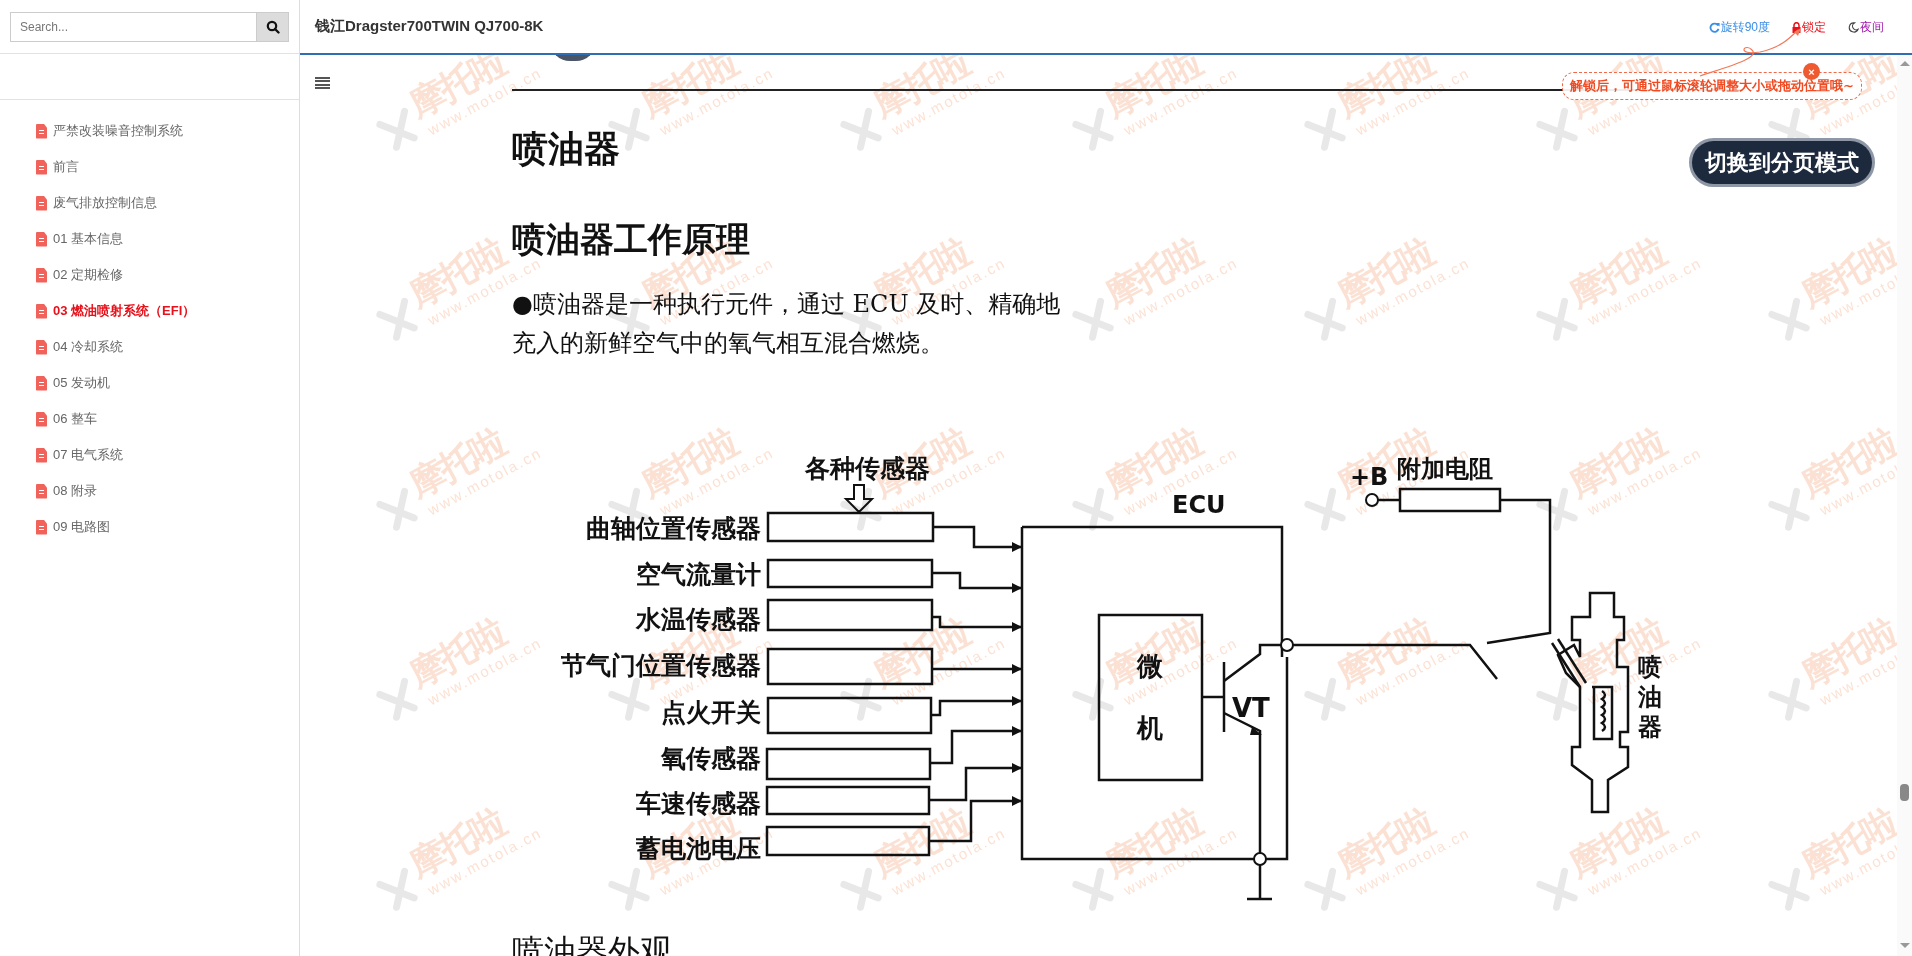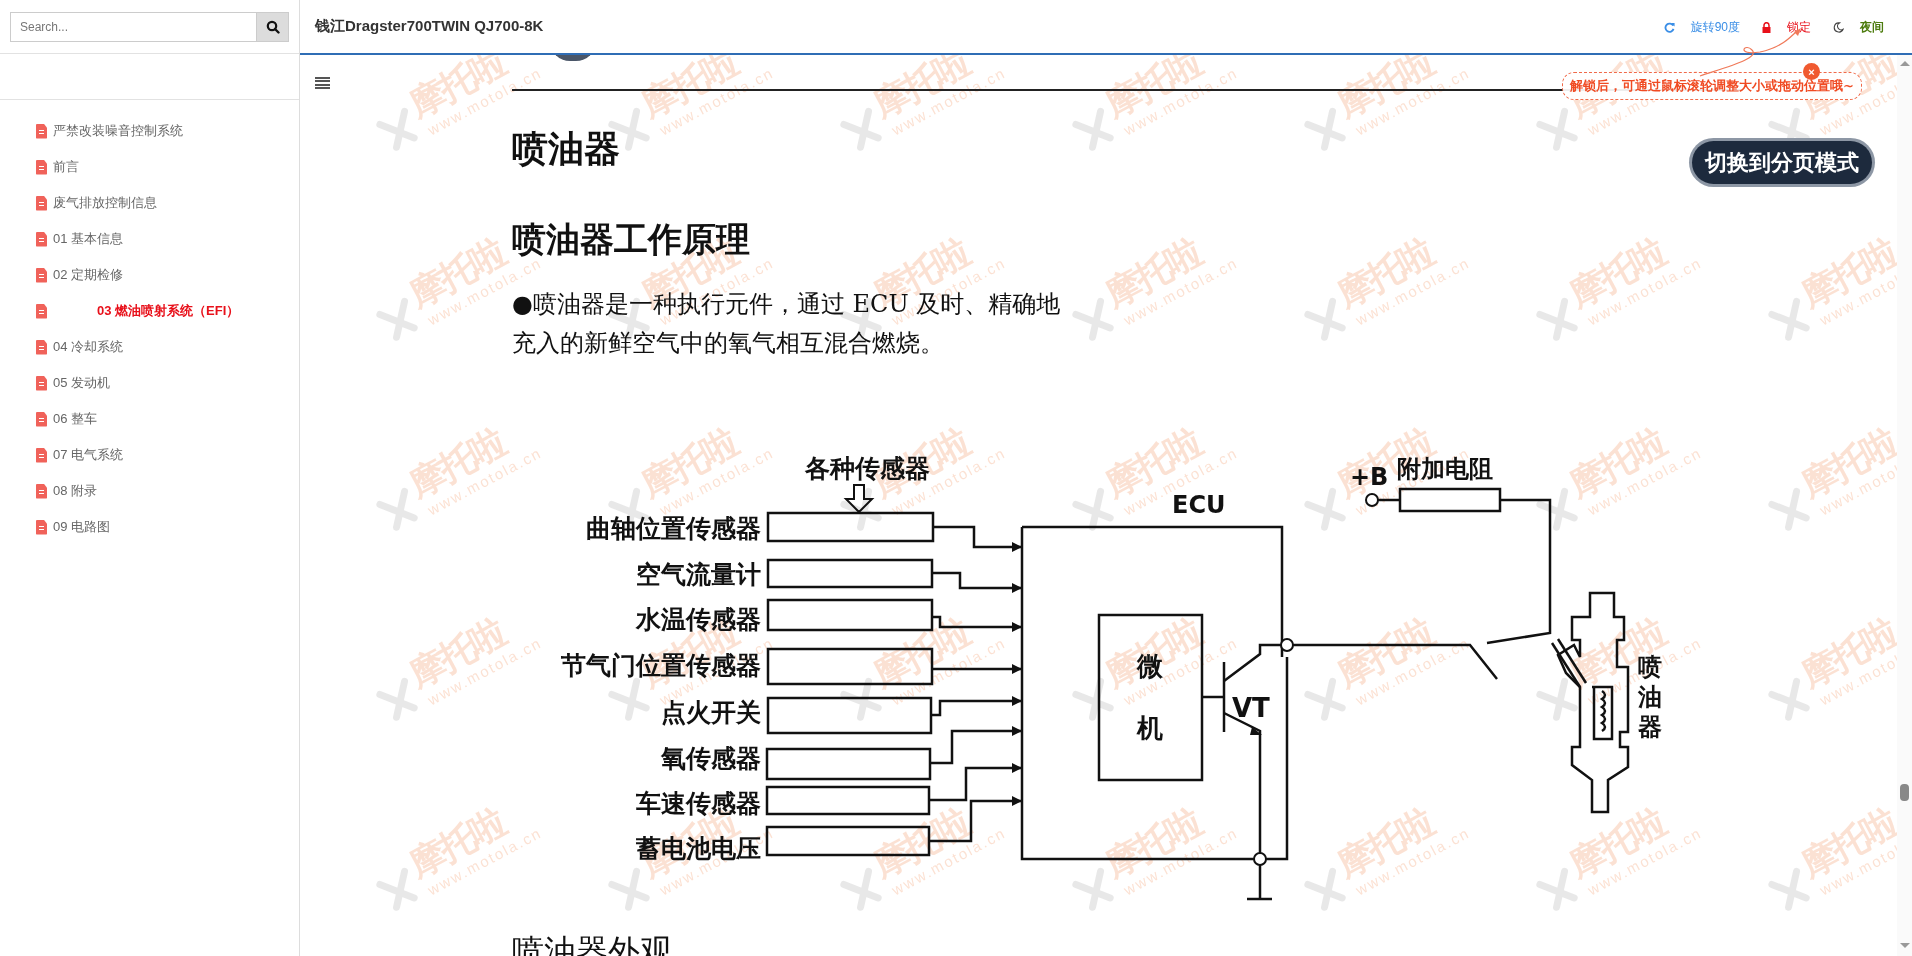--- a/index.html
+++ b/index.html
@@ -20,34 +20,34 @@
   .divider-h { position: absolute; left: 0; width: 299px; height: 1px; background: #e2e2e2; }
   .expand-row { position: absolute; top: 64px; left: 0; width: 299px; height: 26px;
     display: flex; justify-content: center; align-items: center; gap: 16px; font-size: 13px; color: #1a7be8; }
   .expand-row .lnk { display: flex; align-items: center; gap: 4px; cursor: pointer; }
   .sq-icon { width: 11px; height: 11px; border: 1px solid #1a7be8; border-radius: 1px; position: relative; }
   .sq-icon::before { content: ""; position: absolute; left: 2px; right: 2px; top: 4px; height: 1px; background: #1a7be8; }
   .sq-icon.plus::after { content: ""; position: absolute; top: 2px; bottom: 2px; left: 4px; width: 1px; background: #1a7be8; }
   .toc { position: absolute; top: 113px; left: 0; width: 299px; }
   .toc-item { display: flex; align-items: center; height: 36px; padding-left: 36px; font-size: 13px;
     color: #666; cursor: pointer; }
-  .toc-item.active { color: #e8101a; font-weight: bold; gap: 44px; }
+  .toc-item.active { color: #e8101a; font-weight: bold; }
   .doc-icon { width: 11px; height: 15px; background: #f0625a; margin-right: 6px; position: relative;
     clip-path: polygon(0 0, 70% 0, 100% 28%, 100% 100%, 0 100%); border-radius: 1px; }
   .doc-icon::before { content: ""; position: absolute; left: 3px; top: 6px; width: 5px; height: 1.5px; background:#fff; box-shadow: 0 3px 0 #fff; }
 
   
   .header { position: absolute; left: 300px; top: 0; width: 1612px; height: 55px;
     border-bottom: 2px solid #2f6db5; background: #fff; z-index: 3; }
   .header-title { position: absolute; left: 15px; top: 17px; font-size: 15px; font-weight: bold; color: #333; }
   .hdr-ctrls { position: absolute; right: 28px; top: 19px; display: flex; gap: 22px; font-size: 12px; }
-  .hdr-ctrl { display: flex; align-items: center; gap: 16px; cursor: pointer; }
+  .hdr-ctrl { display: flex; align-items: center; gap: 1px; cursor: pointer; }
   .hdr-ctrl.rotate { color: #3a8ee6; }
   .hdr-ctrl.lock { color: #e8101a; }
-  .hdr-ctrl.night { color: #4d7c0f; font-weight: bold; }
+  .hdr-ctrl.night { color: #a21caf; }
 
   
   .content { position: absolute; left: 300px; top: 55px; width: 1597px; height: 901px; overflow: hidden; background:#fff; }
   .watermarks { position: absolute; inset: 0; pointer-events: none; }
   .wm { position: absolute; width: 150px; height: 110px; transform: rotate(-28deg); opacity: 0.22; }
   .wm .wrench { position: absolute; left: 0; top: 40px; width: 40px; height: 40px; }
   .wm .brand { position: absolute; left: 42px; top: 22px; font-size: 36px; font-weight: bold; color: #f07a3a; letter-spacing: -2px; font-family: "DejaVu Sans", sans-serif; }
   .wm .url { position: absolute; left: 46px; top: 66px; font-size: 15px; color: #f07a3a; letter-spacing: 2px; }
 
   .hamburger { position: absolute; left: 15px; top: 22px; width: 15px; height: 12px; cursor: pointer;

